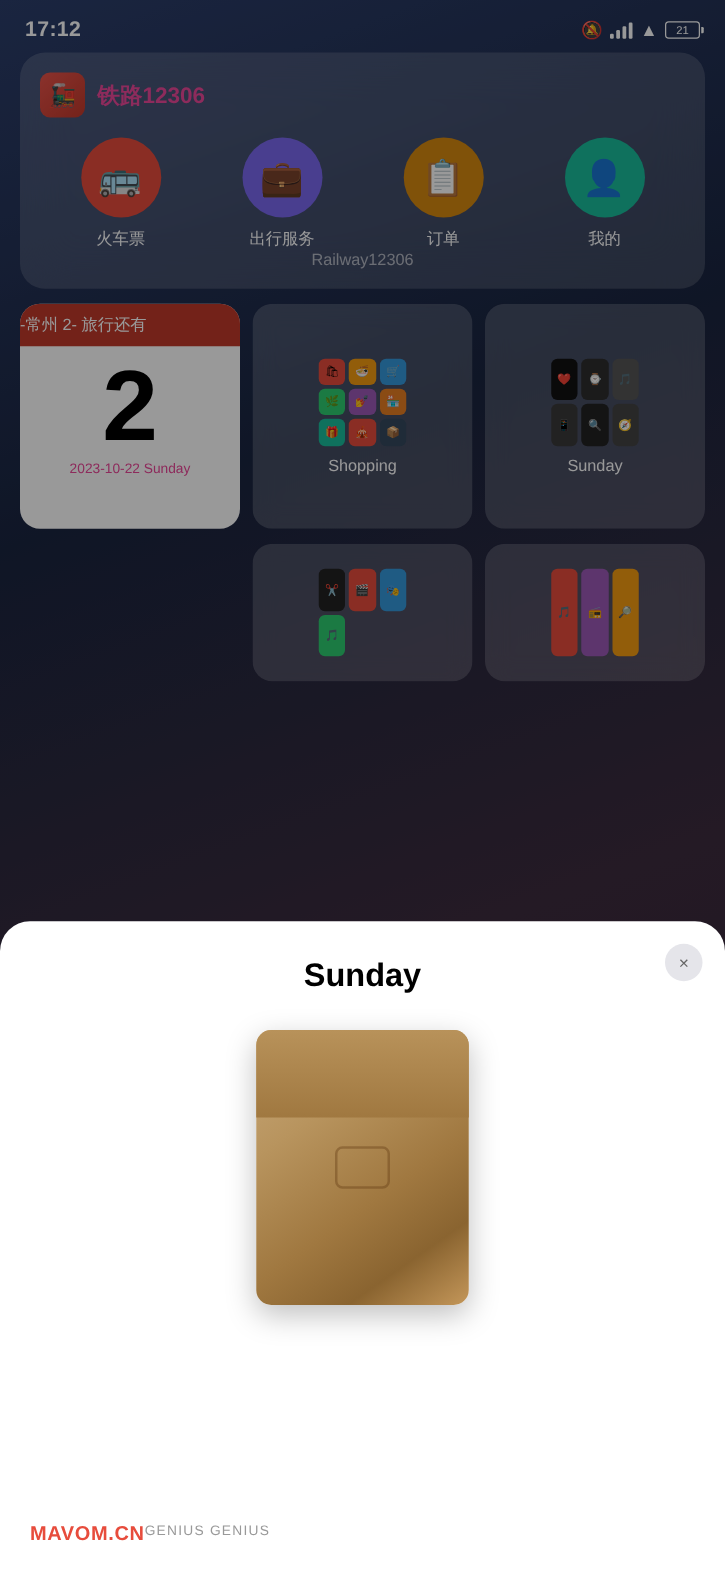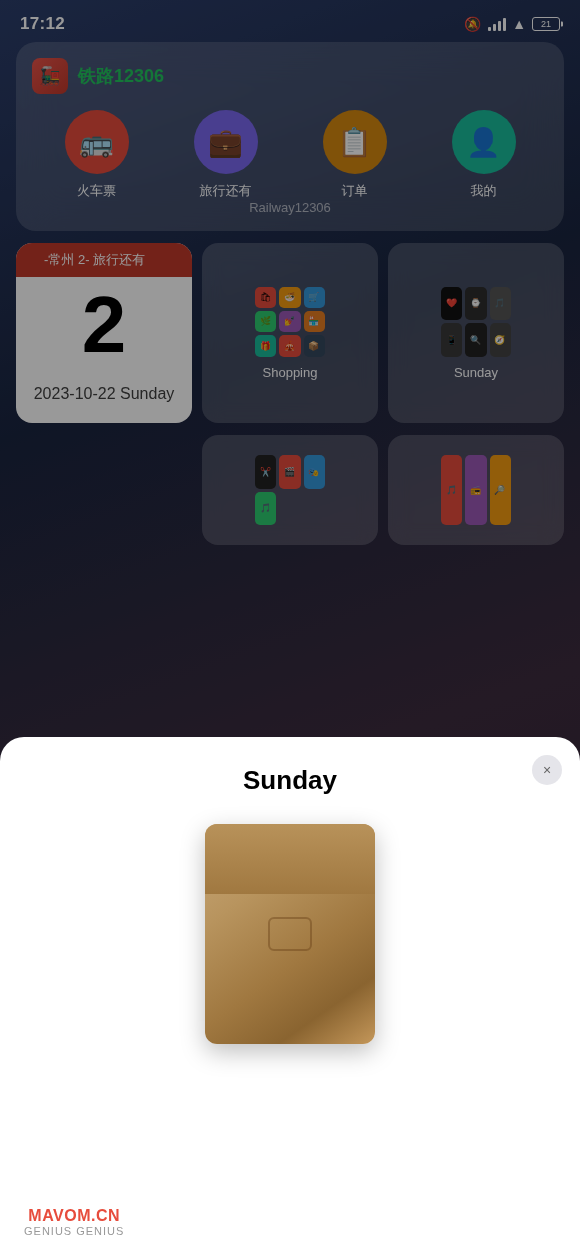--- a/index.html
+++ b/index.html
@@ -105,21 +105,21 @@
       width: 36px;
       height: 36px;
       border-radius: 8px;
       background: linear-gradient(135deg, #e8534a, #c0392b);
       display: flex;
       align-items: center;
       justify-content: center;
       font-size: 18px;
     }
     .widget-title {
-      color: #22c55e;
+      color: #ec4899;
       font-size: 18px;
       font-weight: 600;
     }
     .widget-icons-row {
       display: flex;
       justify-content: space-around;
     }
     .widget-icon-item {
       display: flex;
       flex-direction: column;
@@ -161,42 +161,42 @@
     
     .widget-calendar {
       background: white;
       border-radius: 16px;
       overflow: hidden;
       min-height: 180px;
     }
     .cal-header {
       background: #c0392b;
       color: white;
-      padding: 8px 28px;
+      padding: 8px 0;
       font-size: 13px;
       font-weight: 500;
     }
     .cal-body {
       display: flex;
       flex-direction: column;
       align-items: center;
       justify-content: center;
       padding: 8px;
       flex: 1;
     }
     .cal-number {
       font-size: 80px;
       font-weight: 800;
       color: #000;
       line-height: 1;
     }
     .cal-date {
-      font-size: 16px;
-      color: #404040;
-      margin-top: 20px;
+      font-size: 11px;
+      color: #ec4899;
+      margin-top: 4px;
     }
 
     
     .folder-widget {
       background: rgba(255,255,255,0.18);
       backdrop-filter: blur(10px);
       border-radius: 16px;
       display: flex;
       flex-direction: column;
       align-items: center;
@@ -336,22 +336,21 @@
       display: flex;
       align-items: center;
       justify-content: center;
       font-size: 22px;
       font-weight: 800;
       color: white;
       flex-shrink: 0;
     }
     .watermark-text {
       display: flex;
-      flex-direction: column;
-      text-align: center;
+      flex-direction: row;
     }
     .watermark-site {
       font-size: 16px;
       font-weight: 800;
       color: #e74c3c;
       letter-spacing: 0.5px;
     }
     .watermark-sub {
       font-size: 11px;
       color: #999;
@@ -388,21 +387,21 @@
       <div class="app-icon-railway">🚂</div>
       <span class="widget-title">铁路12306</span>
     </div>
     <div class="widget-icons-row">
       <div class="widget-icon-item">
         <div class="widget-circle circle-red">🚌</div>
         <span class="widget-icon-label">火车票</span>
       </div>
       <div class="widget-icon-item">
         <div class="widget-circle circle-purple">💼</div>
-        <span class="widget-icon-label">旅行还有</span>
+        <span class="widget-icon-label">出行服务</span>
       </div>
       <div class="widget-icon-item">
         <div class="widget-circle circle-orange">📋</div>
         <span class="widget-icon-label">订单</span>
       </div>
       <div class="widget-icon-item">
         <div class="widget-circle circle-teal">👤</div>
         <span class="widget-icon-label">我的</span>
       </div>
     </div>

